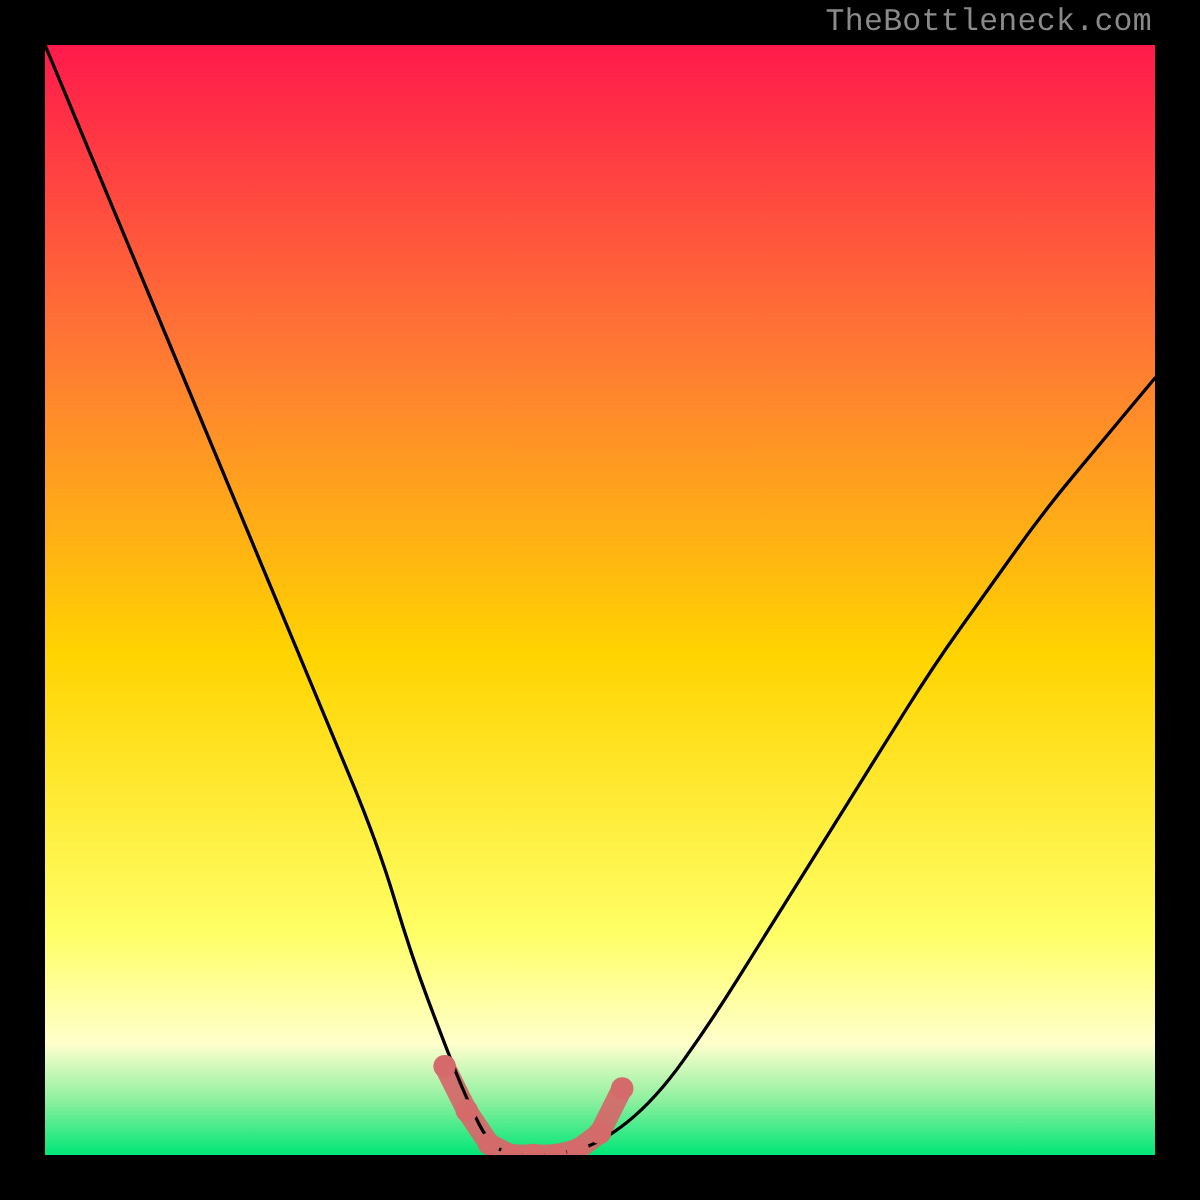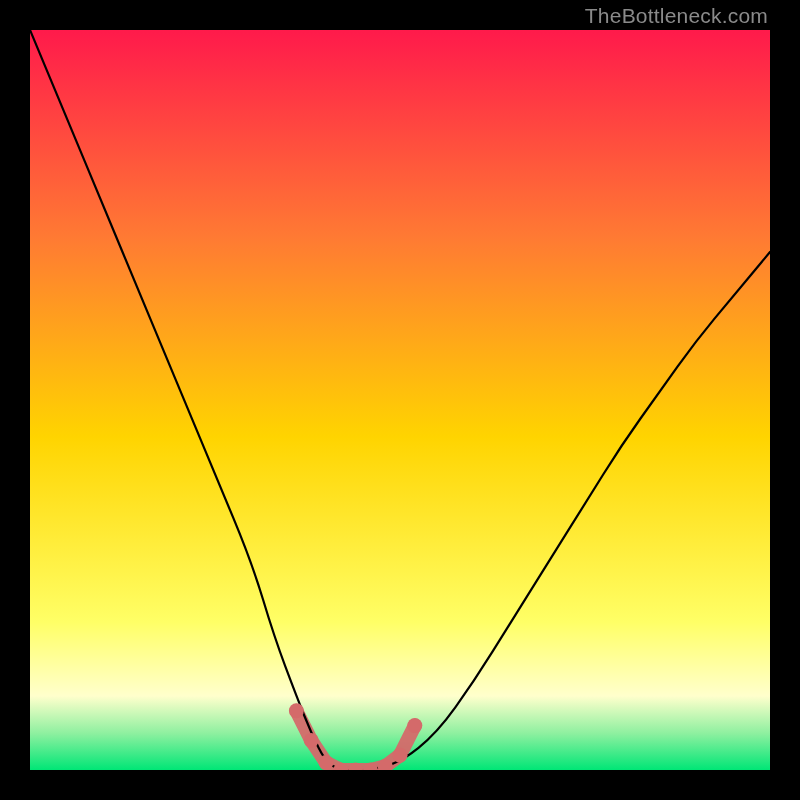--- a/index.html
+++ b/index.html
@@ -33,21 +33,21 @@
   svg.curve {
     position: absolute;
     left: 0; top: 0;
     width: 740px;
     height: 740px;
   }
   .watermark {
     position: absolute;
     top: 4px;
     right: 32px;
-    font-family: Liberation Sans, sans-serif;
+    font-family: Liberation Mono, monospace;
     font-size: 21px;
     color: #8a8a8a;
     letter-spacing: 0.2px;
   }
 </style>
 </head>
 <body>
 
 <div class="frame">
 

